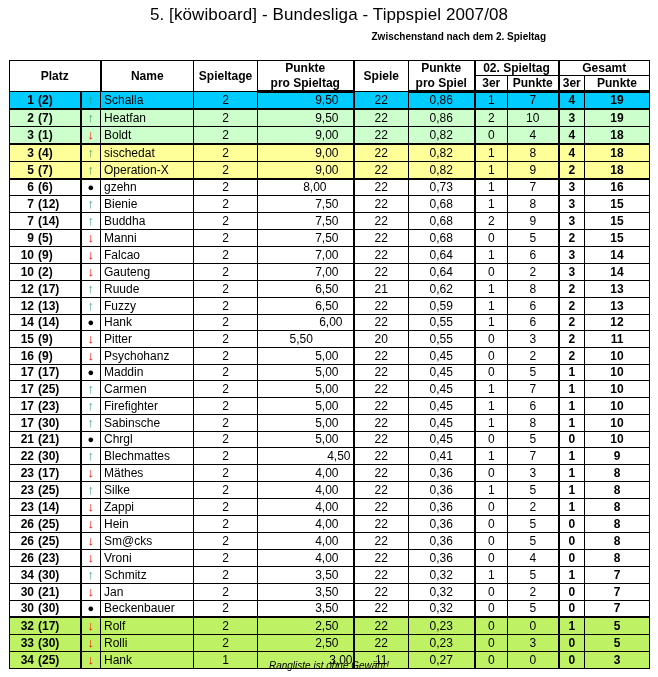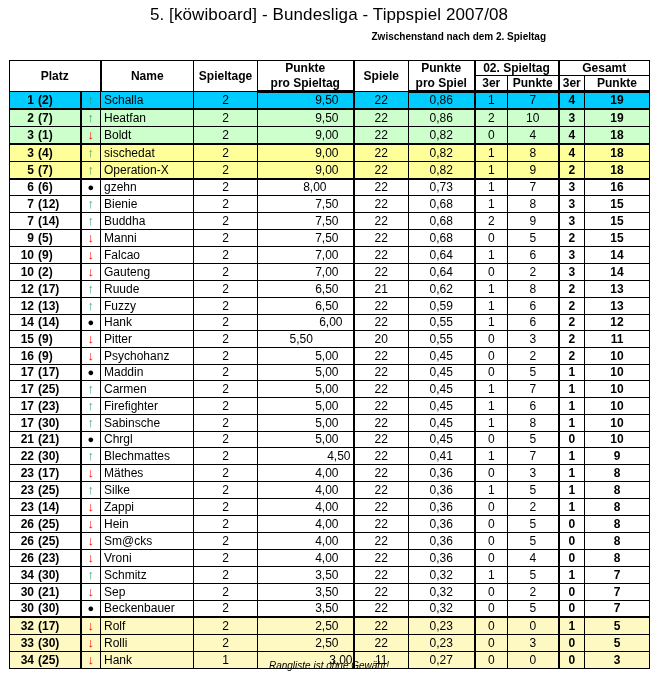--- a/index.html
+++ b/index.html
@@ -17,21 +17,21 @@
   .c-center { text-align: center; }
   .c-num { text-align: center; }
   .c-bold { text-align: center; font-weight: bold; }
   .thick-l { border-left: 2px solid #000 !important; }
   .thick-r { border-right: 2px solid #000 !important; }
   .sep-bottom td { border-bottom: 2px solid #000 !important; }
   .row-leader td { background: #00ccff; }
   .row-green td { background: #ccffcc; }
   .row-yellow td { background: #ffff99; }
   .row-white td { background: #ffffff; }
-  .row-orange td { background: #fef9c3; }
+  .row-orange td { background: #bef264; }
   .up { color: #339966; font-weight: bold; font-size: 13px; }
   .down { color: #ff0000; font-weight: bold; font-size: 13px; }
   .same { color: #000; font-size: 11px; }
   .platz-rank { display: inline-block; width: 18px; text-align: right; }
   .platz-prev { margin-left: 4px; }
   .footer { position: absolute; top: 660px; left: 0; width: 658px; text-align: center; font-size: 10px; font-style: italic; }
 </style>
 </head>
 <body>
 
@@ -446,21 +446,21 @@
         <td class="c-center thick-l">22</td>
         <td class="c-num">0,32</td>
         <td class="c-center thick-l">1</td>
         <td class="c-center">5</td>
         <td class="c-bold thick-l">1</td>
         <td class="c-bold">7</td>
       </tr>
       <tr class="row-white">
         <td class="c-platz"><span class="platz-rank">30</span><span class="platz-prev">(21)</span></td>
         <td class="c-trend thick-l"><span class="down">↓</span></td>
-        <td class="c-name">Sep</td>
+        <td class="c-name">Jan</td>
         <td class="c-center">2</td>
         <td class="c-num" style="text-align:right;padding-right:14px;">3,50</td>
         <td class="c-center thick-l">22</td>
         <td class="c-num">0,32</td>
         <td class="c-center thick-l">0</td>
         <td class="c-center">2</td>
         <td class="c-bold thick-l">0</td>
         <td class="c-bold">7</td>
       </tr>
       <tr class="row-white sep-bottom">

